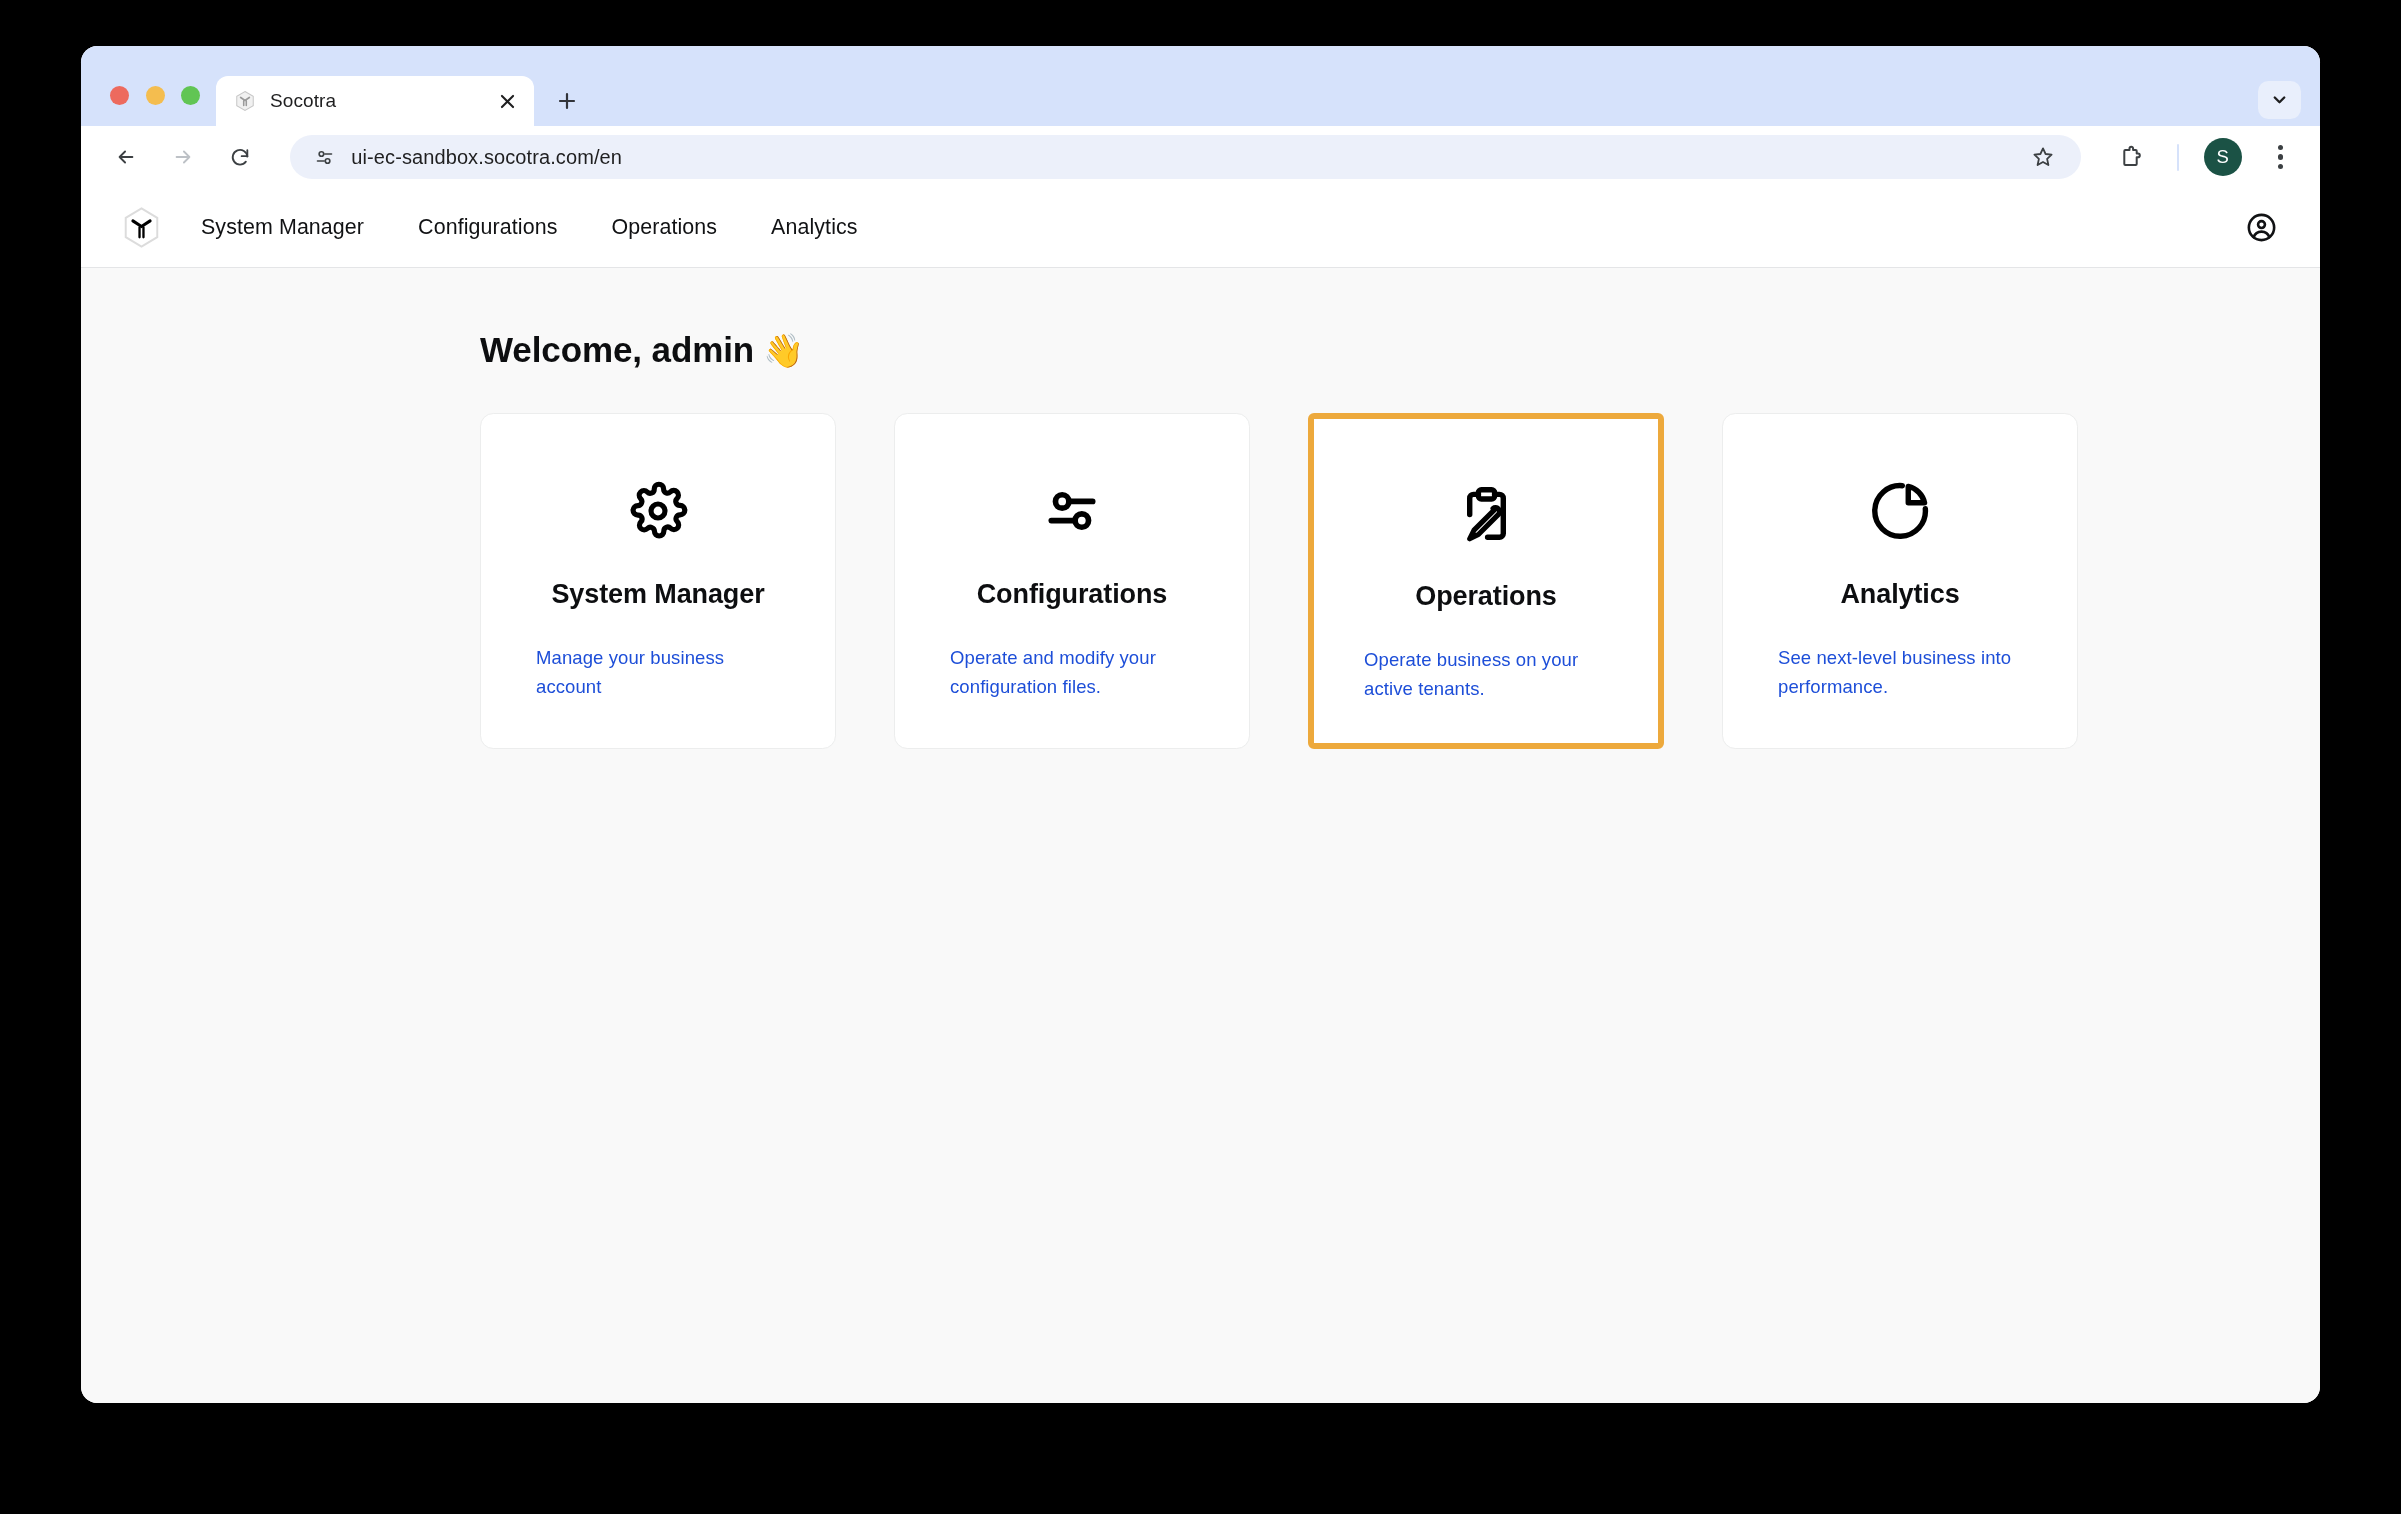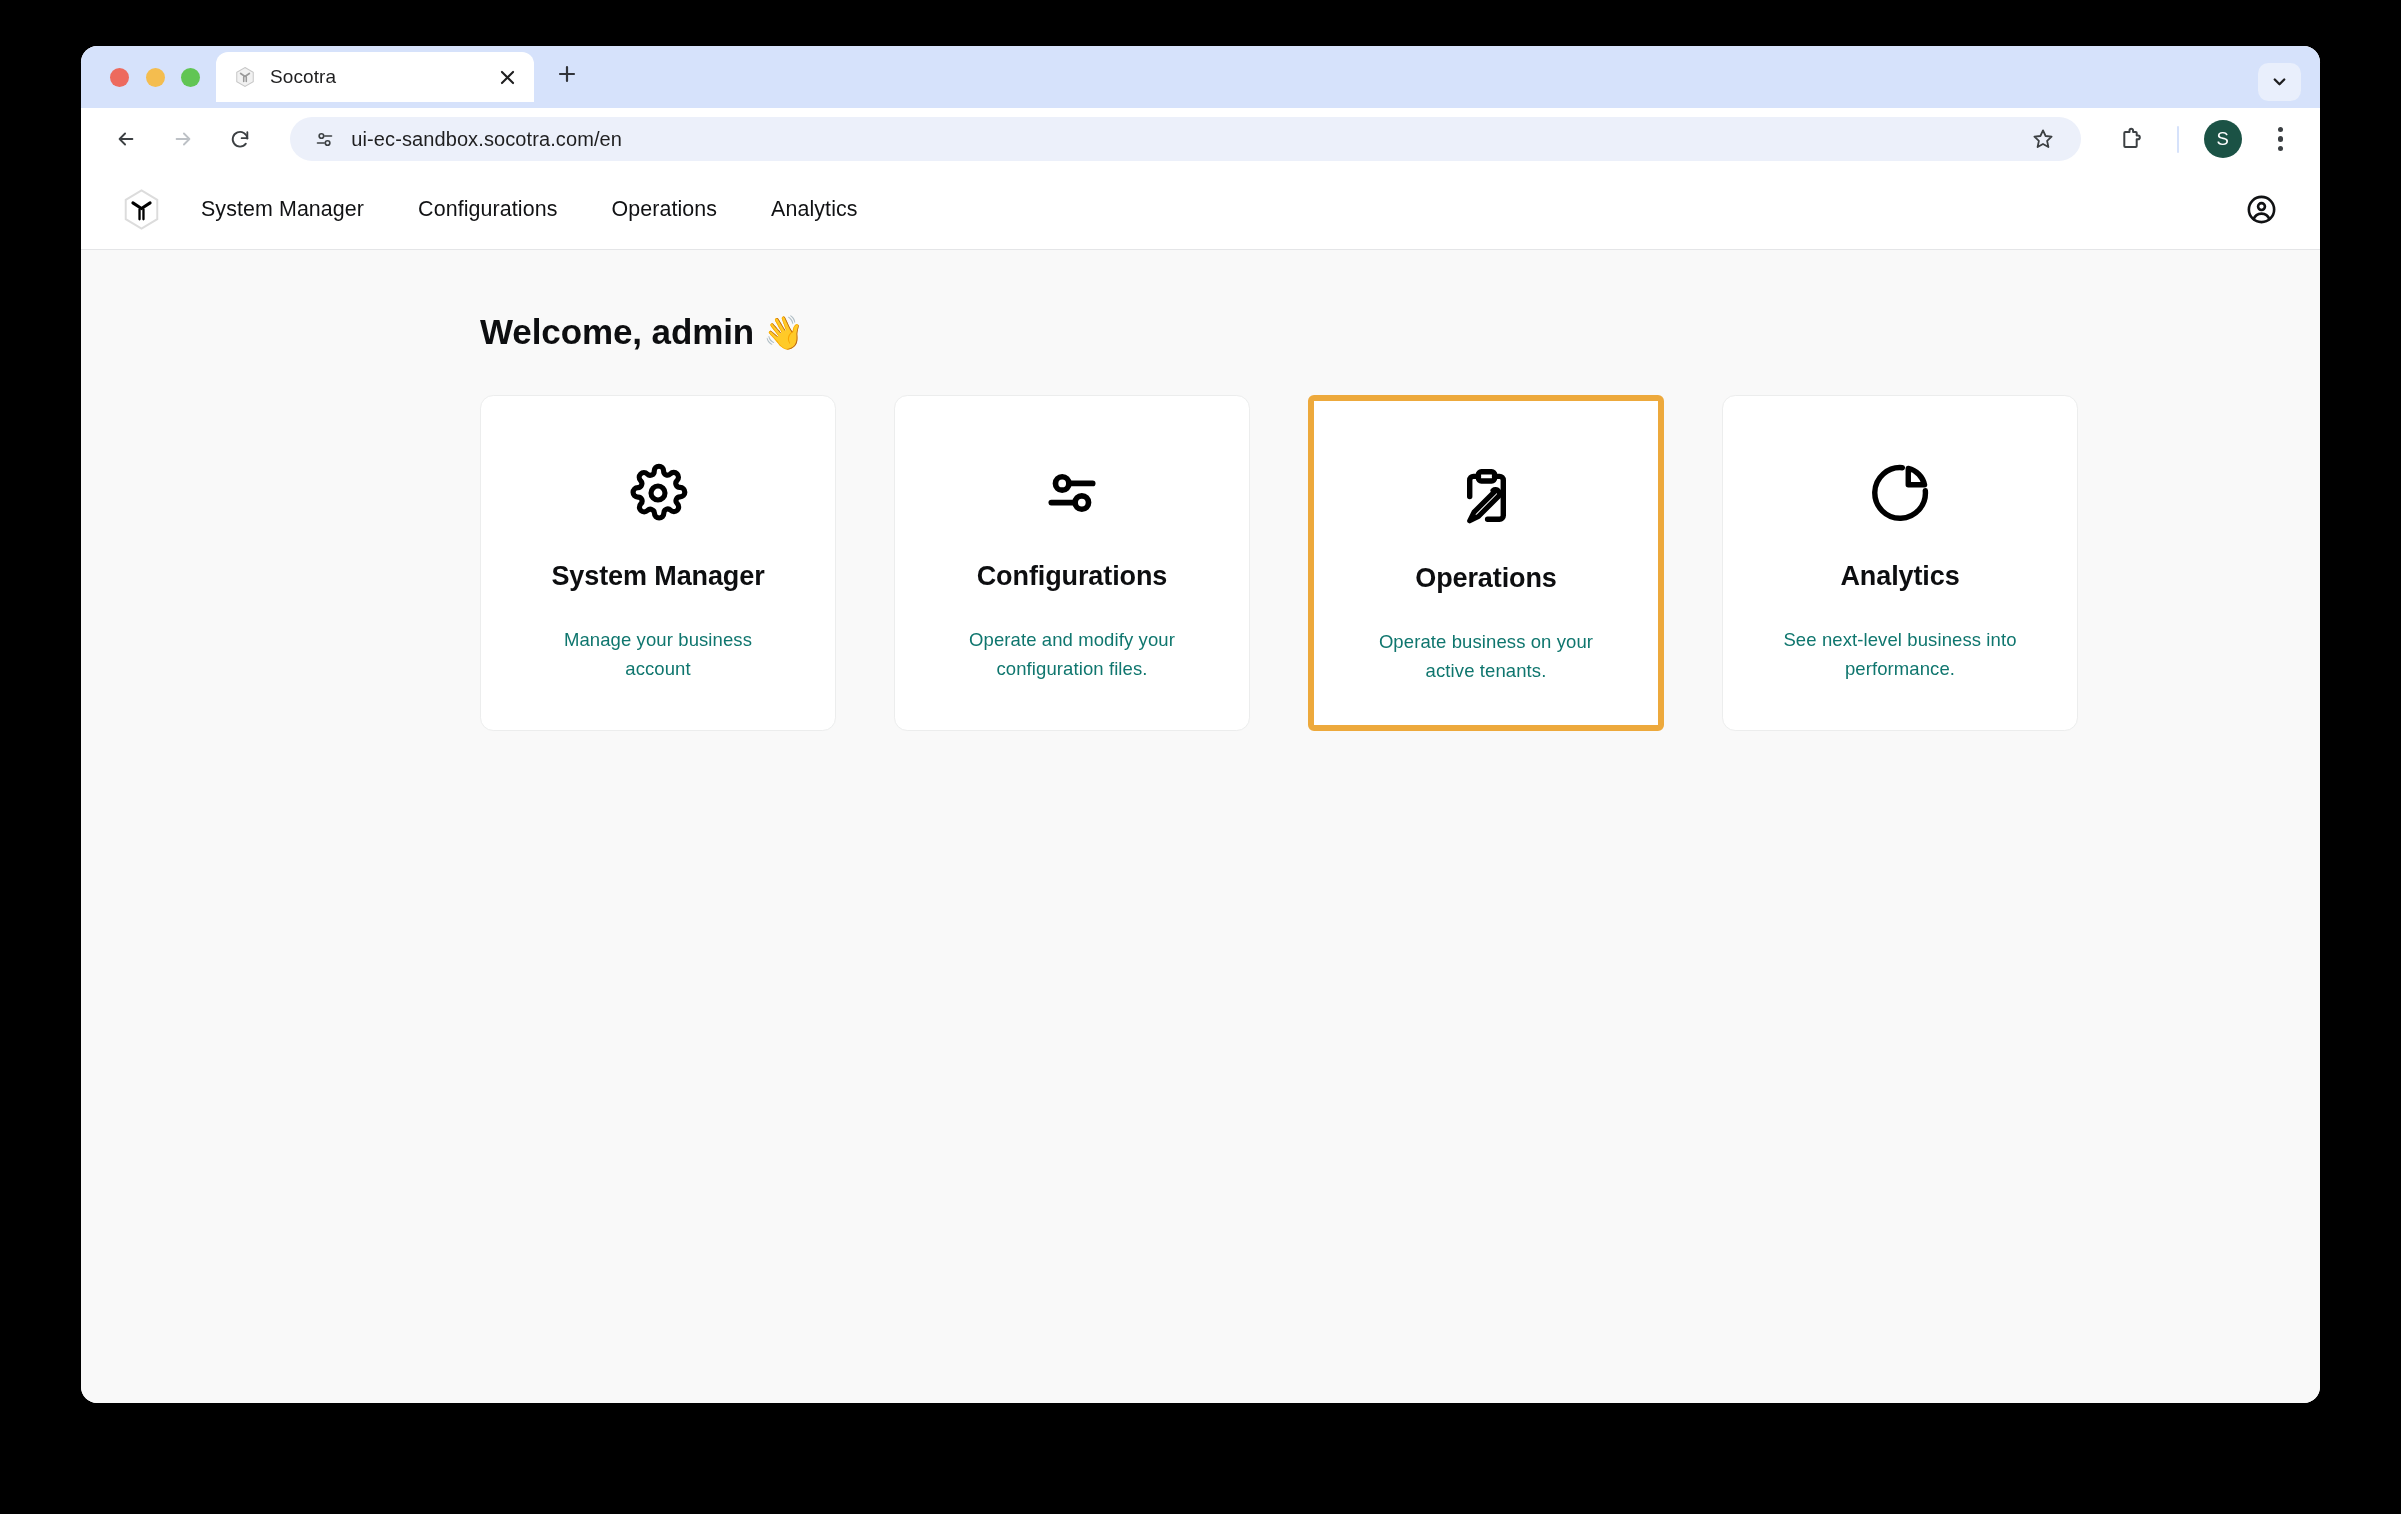--- a/index.html
+++ b/index.html
@@ -21,24 +21,24 @@
     height: 1357px;
     background: #ffffff;
     border-radius: 16.3px;
     overflow: hidden;
     display: flex;
     flex-direction: column;
   }
 
   
   .tab-strip {
-    height: 62px;
+    height: 80px;
     background: #d6e2fb;
     display: flex;
-    align-items: center;
+    align-items: flex-end;
     padding-left: 22px;
     position: relative;
     flex: 0 0 auto;
   }
   .traffic-lights {
     display: flex;
     align-items: center;
     gap: 16.3px;
     height: 62px;
     padding: 0 12px 0 7.4px;
@@ -272,23 +272,23 @@
     font-size: 27px;
     font-weight: bold;
     color: #0d0e10;
     text-align: center;
     letter-spacing: -0.1px;
     margin-bottom: 34px;
   }
   .card-desc {
     font-size: 18.5px;
     line-height: 1.55;
-    color: #0f766e;
+    color: #1d4ed8;
     width: 244px;
-    text-align: center;
+    text-align: left;
     letter-spacing: 0.1px;
   }
   .card.selected .card-icon { margin-bottom: 27px; }
 </style>
 </head>
 <body>
 
 <div class="browser-window">
 
   <div class="tab-strip">

